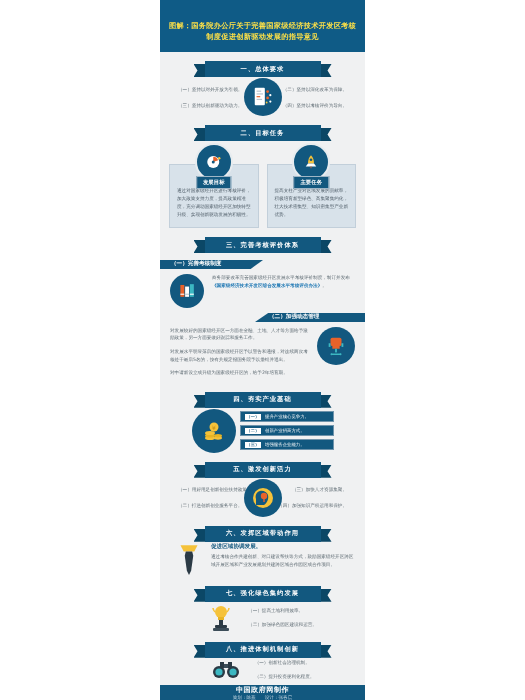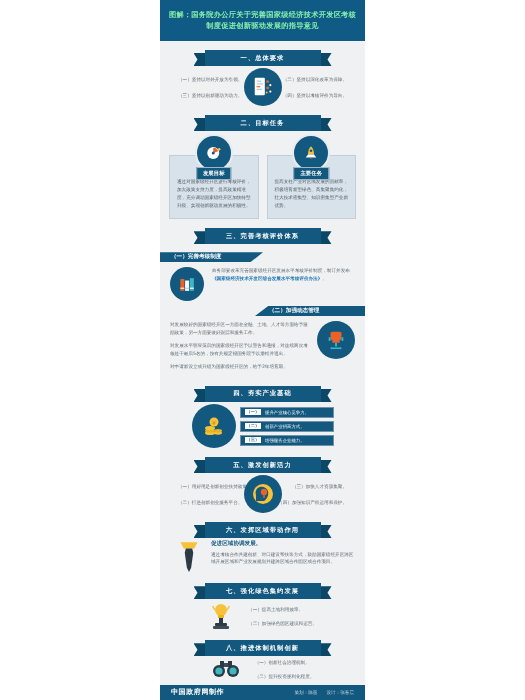--- a/index.html
+++ b/index.html
@@ -8,21 +8,21 @@
     font-family:"DejaVu Sans","Liberation Sans",sans-serif;
     overflow:hidden;
   }
   .page{position:relative;width:525px;height:700px;}
   .infographic{
     position:absolute;left:160px;top:0;width:205px;height:700px;
     background:#f0f1f2;display:flex;flex-direction:column;
   }
   
   .header{
-    background:#0f5b86;color:#86efac;padding:9px 8px 10px 8px;
+    background:#0f5b86;color:#fde047;padding:20px 8px 10px 8px;
     text-align:center;
   }
   .header .title{
     font-size:7.2px;line-height:11px;font-weight:bold;letter-spacing:.3px;
   }
   
   .ribbon-wrap{position:relative;margin:9px auto 6px auto;width:138px;height:16px;}
   .ribbon{
     position:absolute;left:11px;top:0;width:116px;height:16px;
     background:#12587f;color:#fff;display:flex;align-items:center;
@@ -90,21 +90,21 @@
     background:#fff;color:#12587f;font-size:4.2px;font-weight:bold;
     padding:0 2px;line-height:6px;
   }
   .pill .txt{color:#fff;font-size:4.4px;white-space:nowrap;}
   
   .grid2{display:flex;align-items:center;justify-content:space-between;padding:0 8px;}
   .col{display:flex;flex-direction:column;gap:9px;width:62px;}
   
   .footer{
     margin-top:auto;background:#12587f;color:#fff;height:20px;
-    display:flex;align-items:center;justify-content:space-between;padding:0 11px;
+    display:flex;align-items:center;justify-content:space-between;padding:0 11px;flex-direction:column;
   }
   .footer .brand{font-size:7px;font-weight:bold;letter-spacing:.6px;}
   .footer .credits{display:flex;gap:9px;font-size:4.6px;color:#c6d7e2;}
   .spacer{height:6px;}
   svg{display:block;}
 </style>
 </head>
 <body>
 
 <div class="page">

